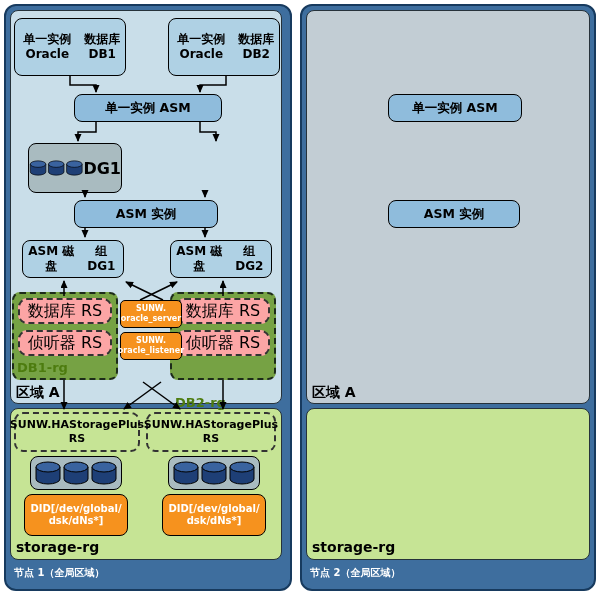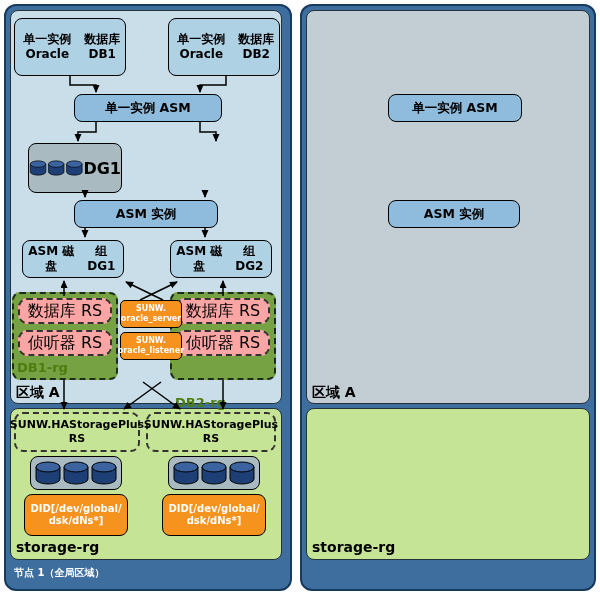--- a/index.html
+++ b/index.html
@@ -192,20 +192,21 @@
   </div>
 
   <div class="box blue-mid" style="left:388px; top:200px; width:132px; height:28px;">
     <span>ASM 实例</span>
   </div>
 
   <div class="zone-label" style="left:312px; top:384px;">区域 A</div>
 
   <div class="zone-label" style="left:312px; top:539px;">storage-rg</div>
 
+  <div class="node-title" style="left:310px; top:566px;">节点 2（全局区域）</div>
 
   <svg id="arrows" width="600" height="595" viewBox="0 0 600 595">
     <defs>
       <marker id="arrowhead" markerUnits="userSpaceOnUse" markerWidth="9" markerHeight="8" refX="7" refY="3.5" orient="auto">
         <path d="M0,0 L8,3.5 L0,7 Z" fill="#000"></path>
       </marker>
     </defs>
 
     <path class="arrow" d="M70,76 L70,85 L96,85 L96,92"></path>
     <path class="arrow" d="M226,76 L226,85 L200,85 L200,92"></path>

